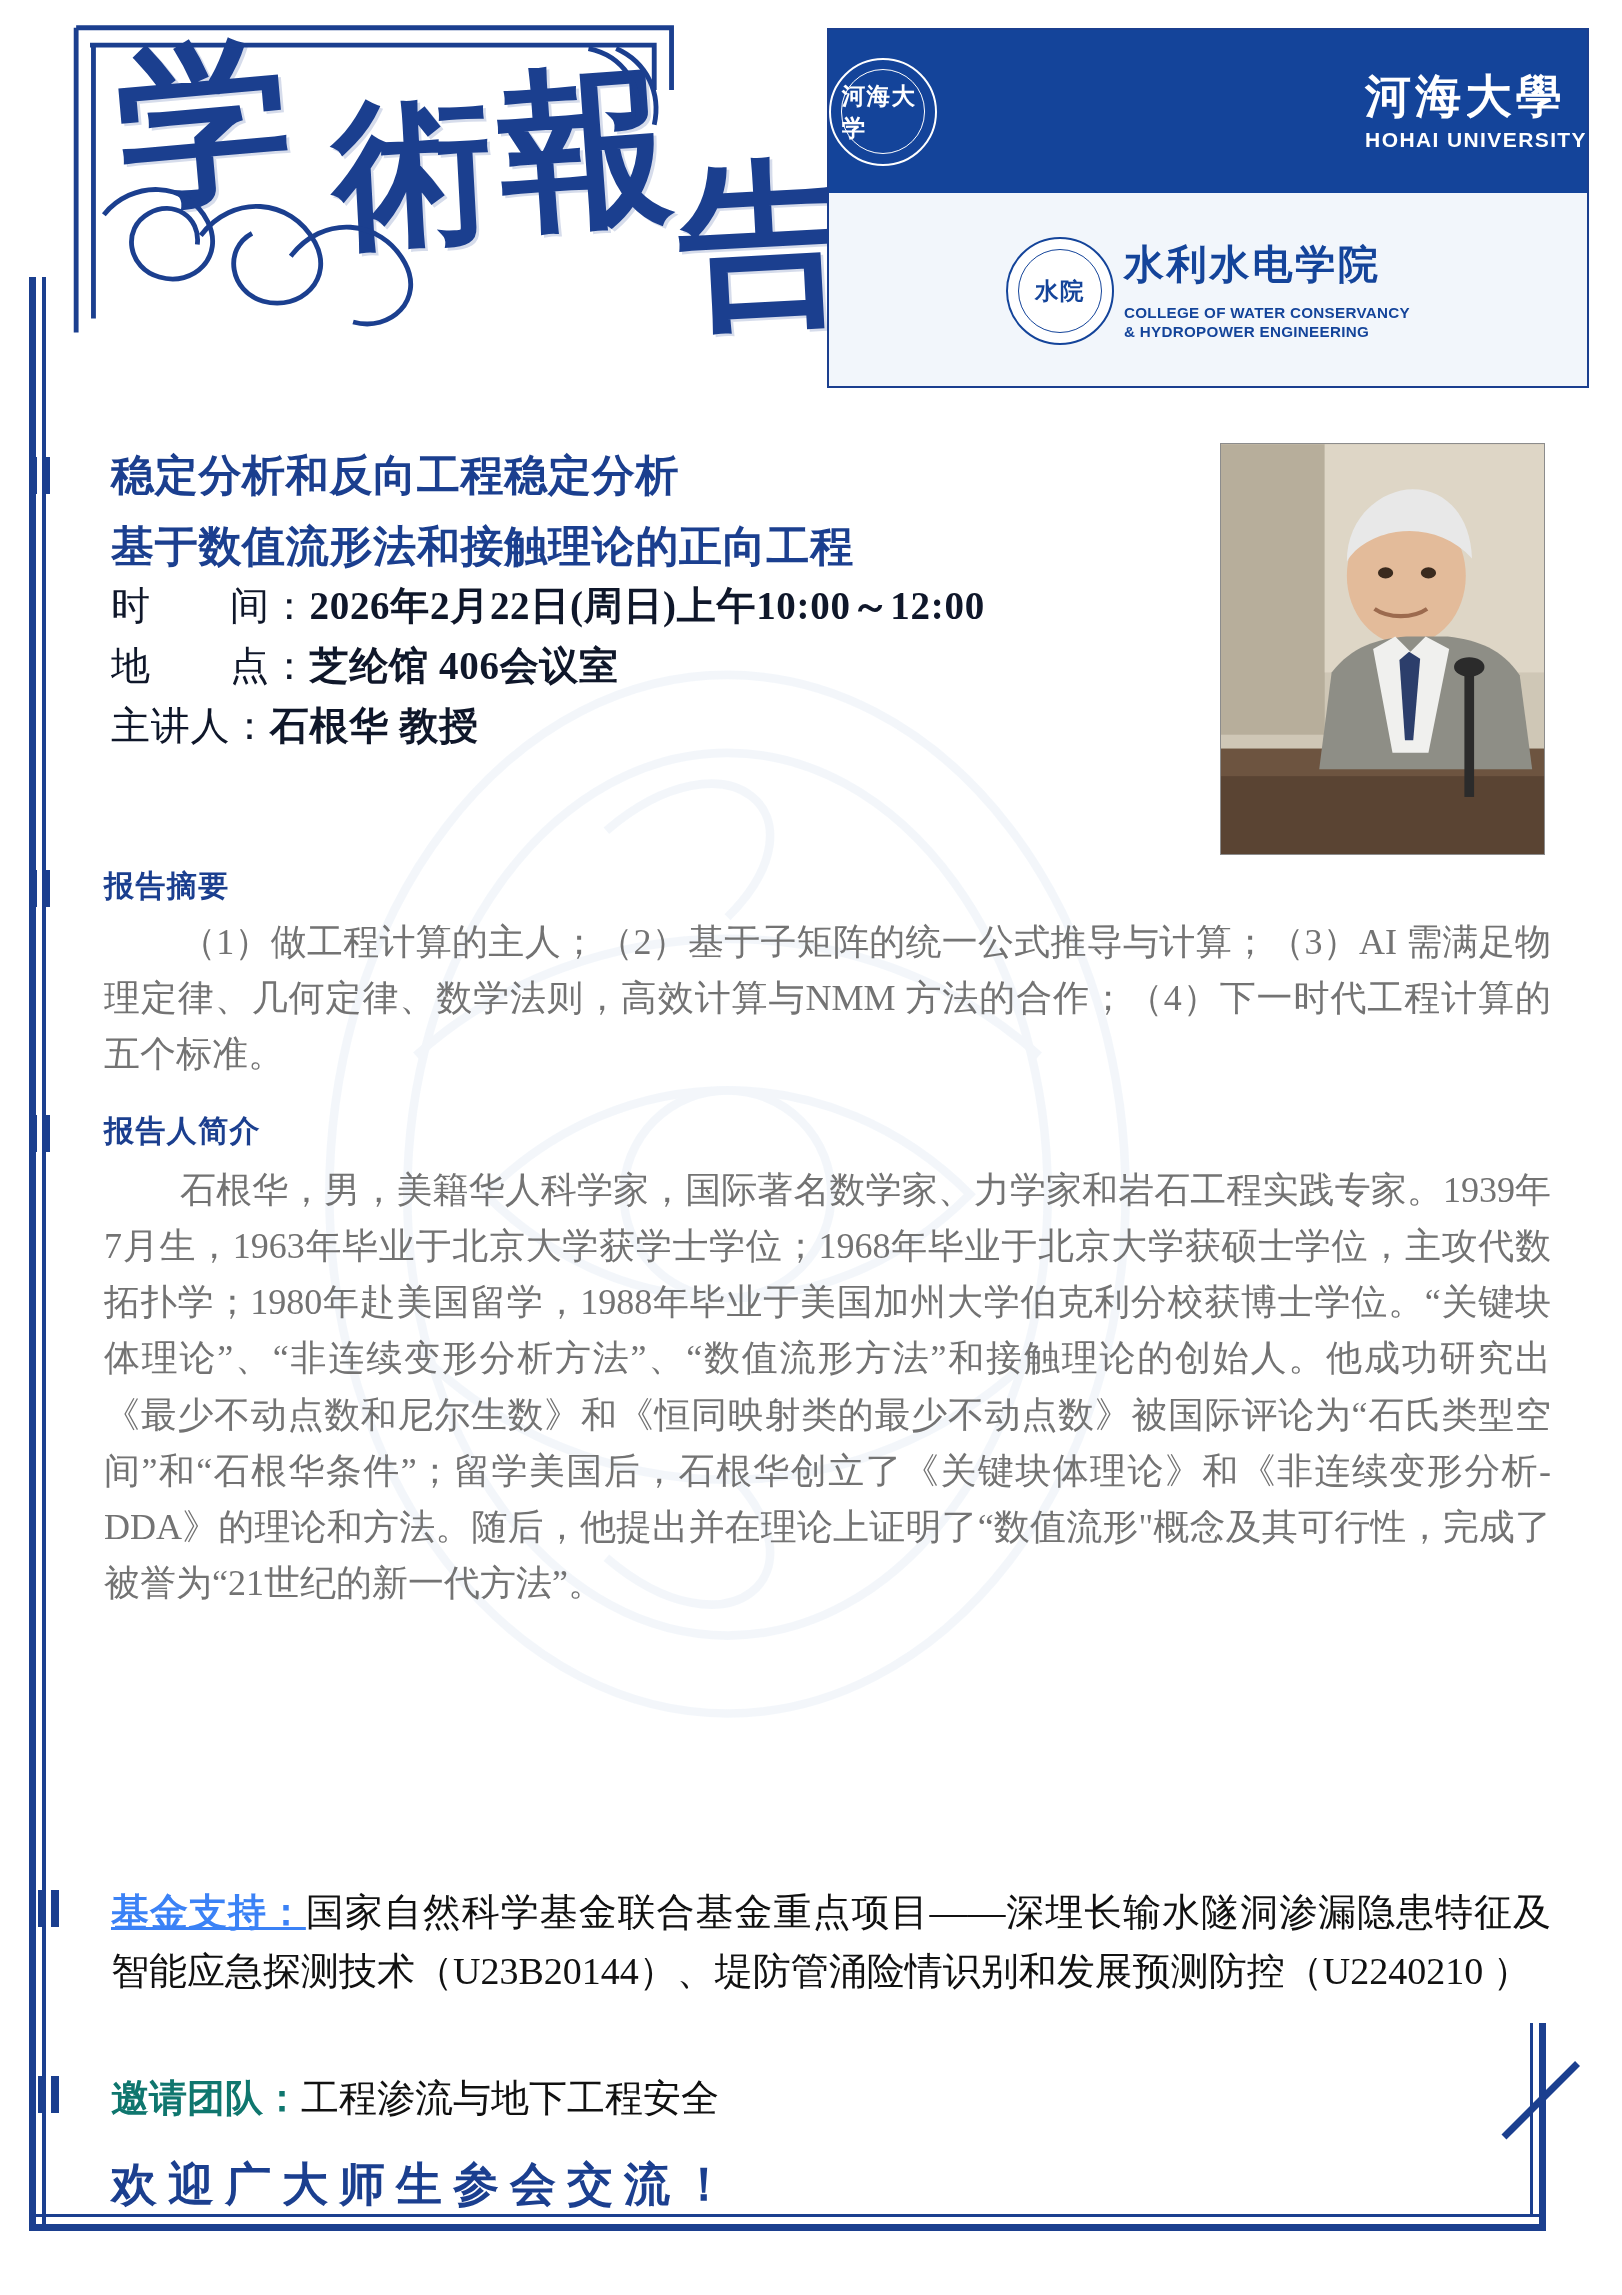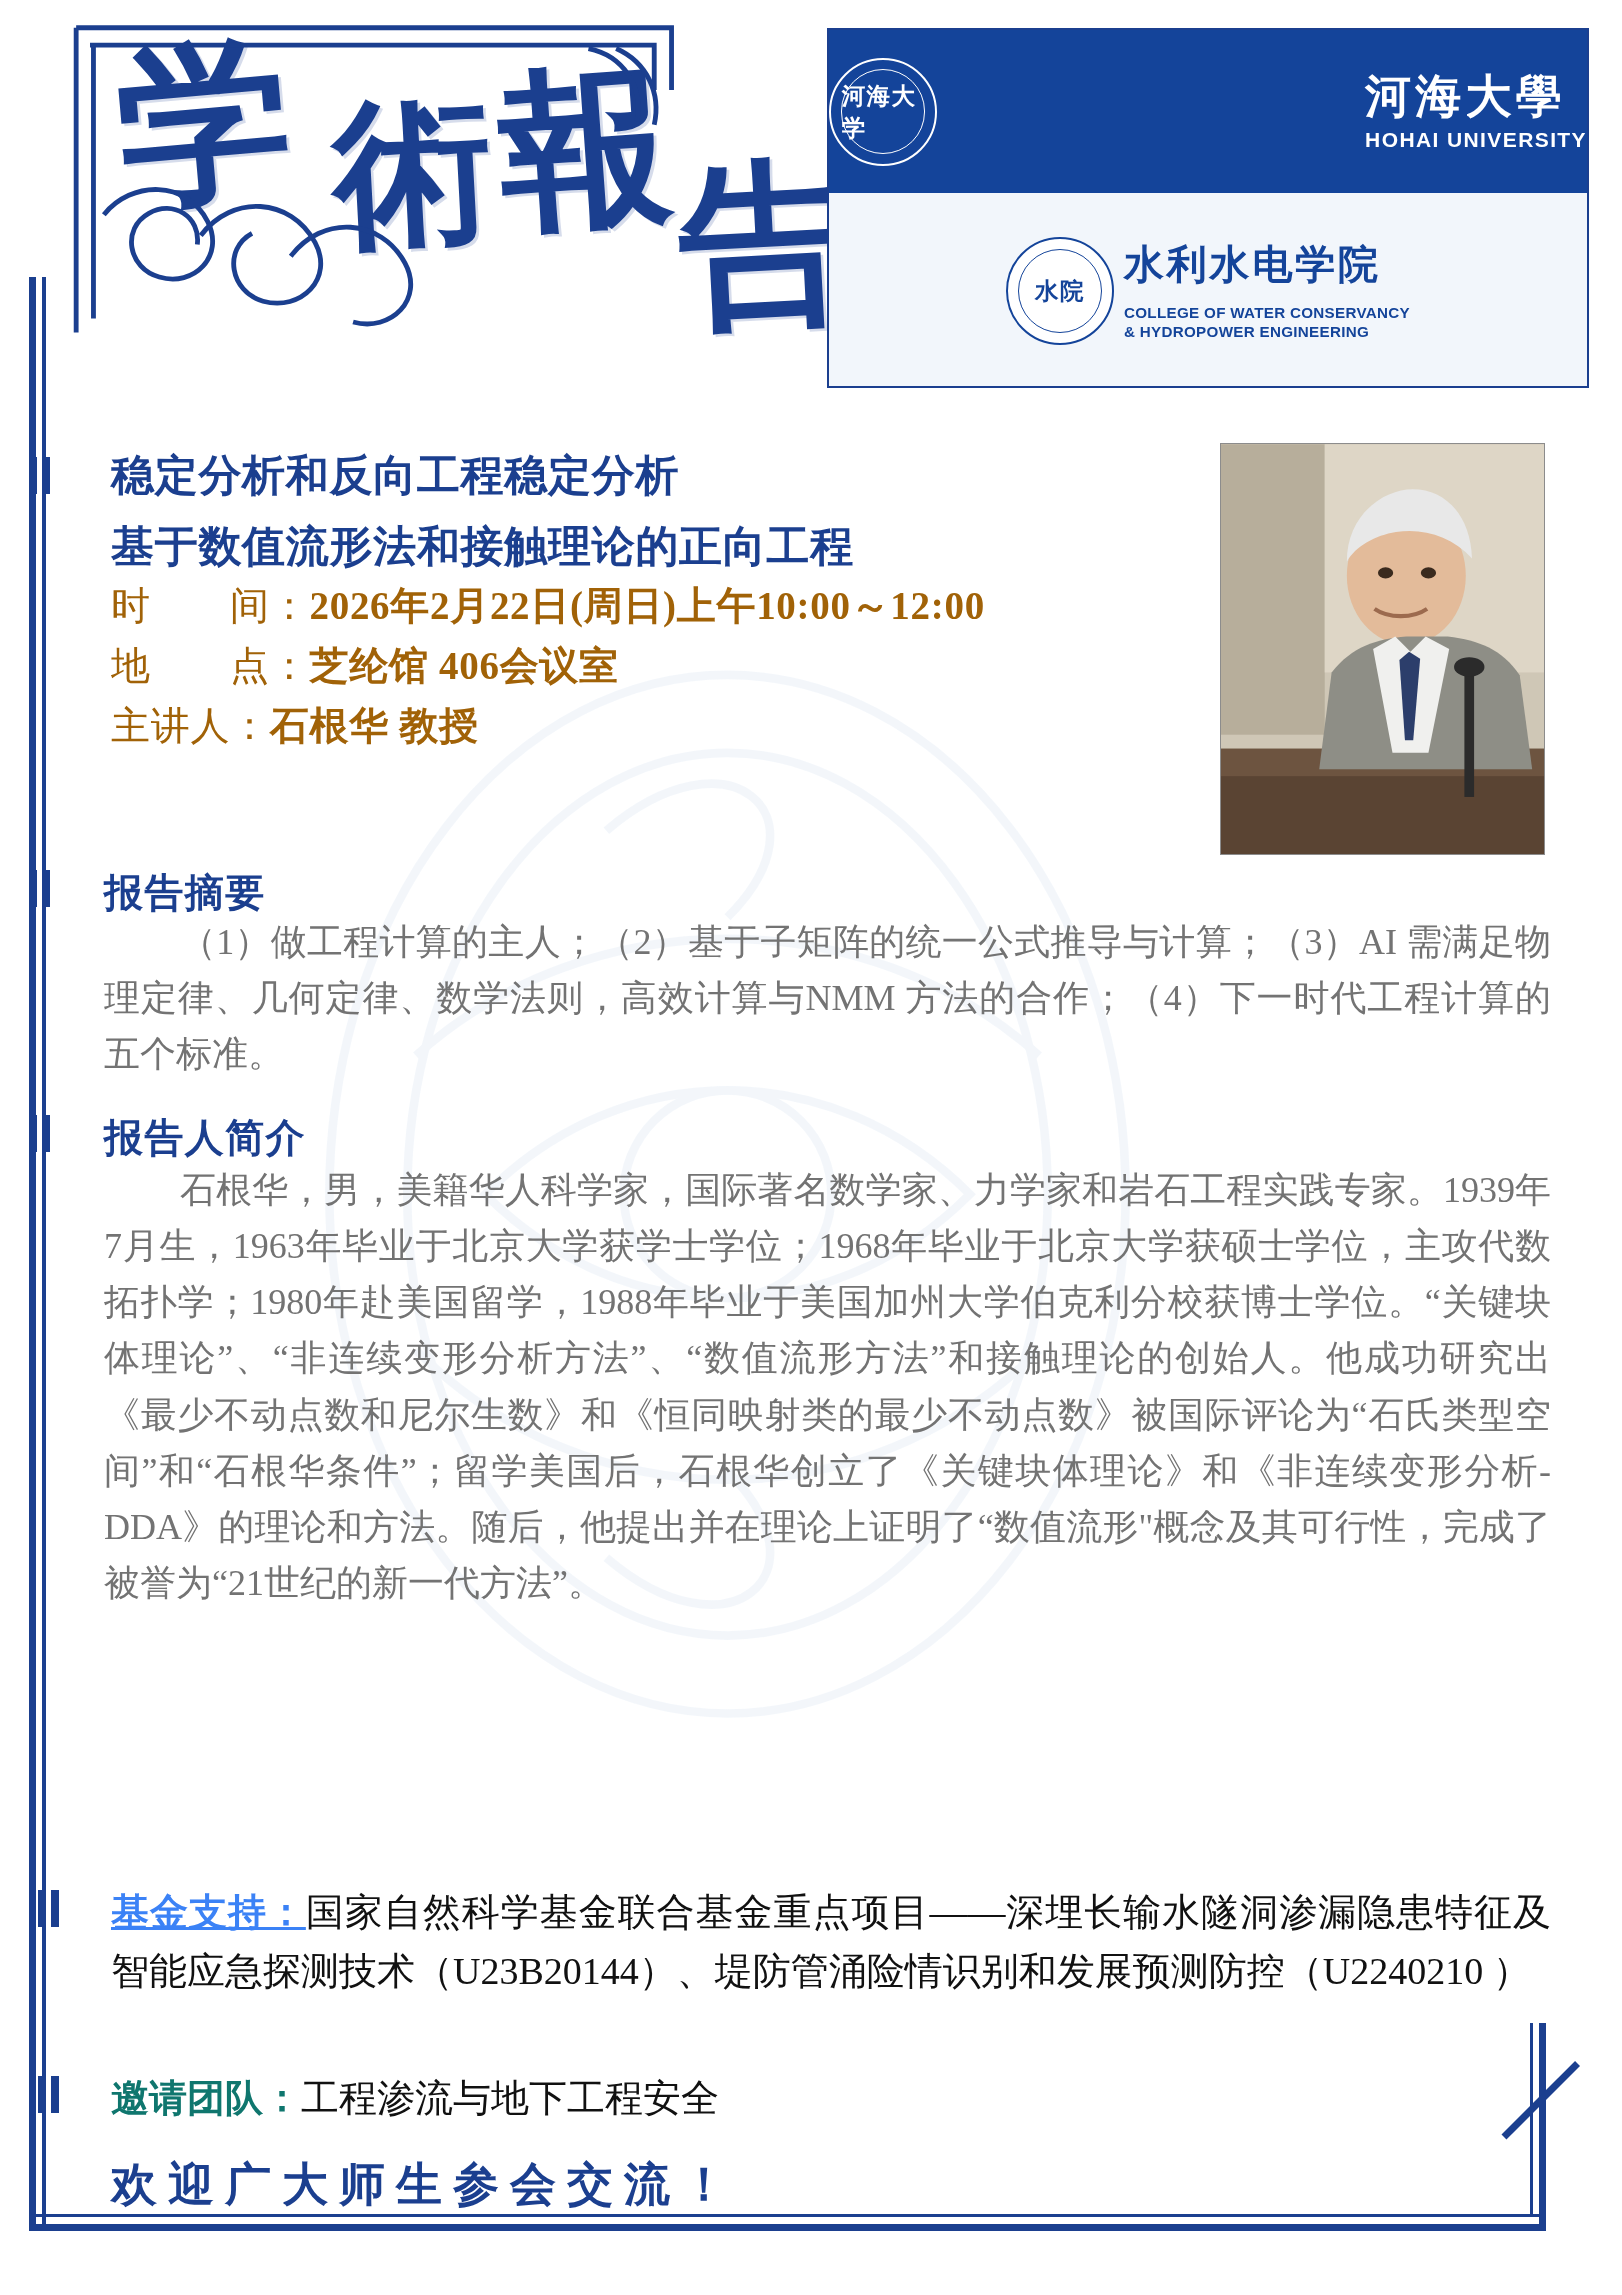--- a/index.html
+++ b/index.html
@@ -249,21 +249,21 @@
   }
   .talk-title {
     color: #1b3f8f;
     font-size: 43px;
     font-weight: 700;
     line-height: 1.35;
     letter-spacing: 0.7px;
   }
   .meta-line {
     font-size: 39px;
-    color: #a16207;
+    color: #0f172a;
     line-height: 1.55;
     letter-spacing: 0.7px;
     white-space: nowrap;
   }
   .meta-line b { font-weight: 700; }
 
   .speaker-photo {
     position: absolute;
     left: 1220px;
     top: 443px;
@@ -271,21 +271,21 @@
     height: 412px;
     border: 1.4px solid #8c8c8c;
     box-sizing: border-box;
     overflow: hidden;
     background: linear-gradient(160deg, #cfc6b4 0%, #b9ad97 45%, #8d8474 100%);
   }
 
   .sec-head {
     position: absolute;
     color: #1b3f8f;
-    font-size: 39px;
+    font-size: 30px;
     font-weight: 700;
     letter-spacing: 1.4px;
   }
 
   .para {
     position: absolute;
     font-size: 36px;
     color: #737373;
     line-height: 1.56;
     text-align: justify;

